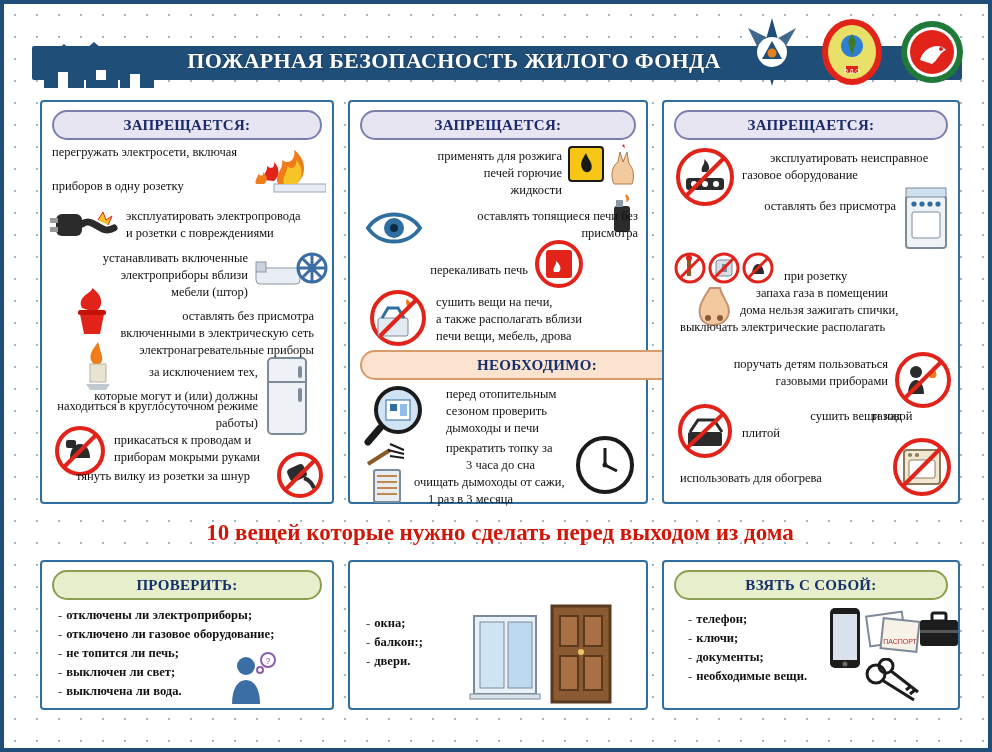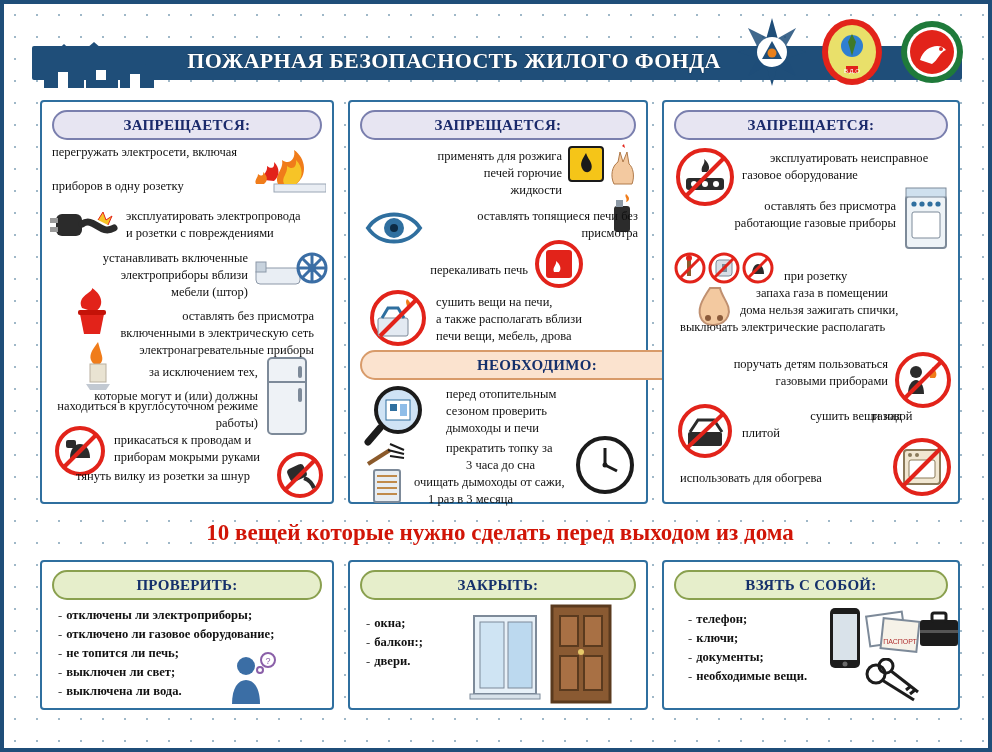--- a/index.html
+++ b/index.html
@@ -382,21 +382,20 @@
     <svg class="ico" style="left:234px; top:84px;" width="56" height="66" viewBox="0 0 56 66">
       <rect x="8" y="10" width="40" height="52" rx="3" fill="#eef3f7" stroke="#7d8a99" stroke-width="2"></rect>
       <rect x="8" y="2" width="40" height="9" fill="#cfe0ee" stroke="#7d8a99"></rect>
       <rect x="14" y="26" width="28" height="26" rx="2" fill="#ffffff" stroke="#7d8a99"></rect>
       <circle cx="16" cy="18" r="2.6" fill="#2f6f9f"></circle>
       <circle cx="24" cy="18" r="2.6" fill="#2f6f9f"></circle>
       <circle cx="32" cy="18" r="2.6" fill="#2f6f9f"></circle>
       <circle cx="40" cy="18" r="2.6" fill="#2f6f9f"></circle>
     </svg>
     <div class="ptext r" style="left:10px; top:96px; width:222px;">оставлять без присмотра</div>
-    <div class="ptext r" style="left:10px; top:113px; width:222px;">работающие газовые приборы</div>
 
     <svg class="ico" style="left:10px; top:148px;" width="104" height="36" viewBox="0 0 104 36">
       <g>
         <circle cx="16" cy="18" r="14" fill="#ffffff" stroke="#e2231a" stroke-width="3"></circle>
         <rect x="13" y="8" width="4" height="18" fill="#8b5a2b"></rect>
         <circle cx="15" cy="8" r="3" fill="#e2231a"></circle>
         <line x1="6" y1="28" x2="26" y2="8" stroke="#e2231a" stroke-width="3"></line>
       </g>
       <g>
         <circle cx="50" cy="18" r="14" fill="#ffffff" stroke="#e2231a" stroke-width="3"></circle>
@@ -466,21 +465,20 @@
     <svg class="ico" style="left:182px; top:88px;" width="70" height="60" viewBox="0 0 70 60">
       <circle cx="22" cy="16" r="9" fill="#3b6ea5"></circle>
       <path d="M8 54 c0 -16 6 -24 14 -24 c8 0 14 8 14 24 z" fill="#3b6ea5"></path>
       <circle cx="44" cy="10" r="7" fill="none" stroke="#8a5fa8" stroke-width="2"></circle>
       <circle cx="36" cy="20" r="3" fill="none" stroke="#8a5fa8" stroke-width="2"></circle>
       <text x="44" y="14" font-size="9" text-anchor="middle" fill="#8a5fa8" font-family="Liberation Sans, sans-serif">?</text>
     </svg>
   </div>
 
   <div class="panel" style="left:344px; top:556px; width:300px; height:150px;">
-    <div class="panel-head green">ЗАКРЫТЬ:</div>
     <div class="blist" style="left:16px; top:52px;">
       <div><span class="dash">-</span><span>окна;</span></div>
       <div><span class="dash">-</span><span>балкон:;</span></div>
       <div><span class="dash">-</span><span>двери.</span></div>
     </div>
     <svg class="ico" style="left:118px; top:46px;" width="80" height="96" viewBox="0 0 80 96">
       <rect x="6" y="8" width="62" height="78" fill="#e8f1f8" stroke="#7d8a99" stroke-width="2"></rect>
       <rect x="12" y="14" width="24" height="66" fill="#cfe4f3" stroke="#7d8a99"></rect>
       <rect x="40" y="14" width="24" height="66" fill="#bcd9ef" stroke="#7d8a99"></rect>
       <rect x="2" y="86" width="70" height="5" fill="#d8e2ea" stroke="#7d8a99"></rect>

